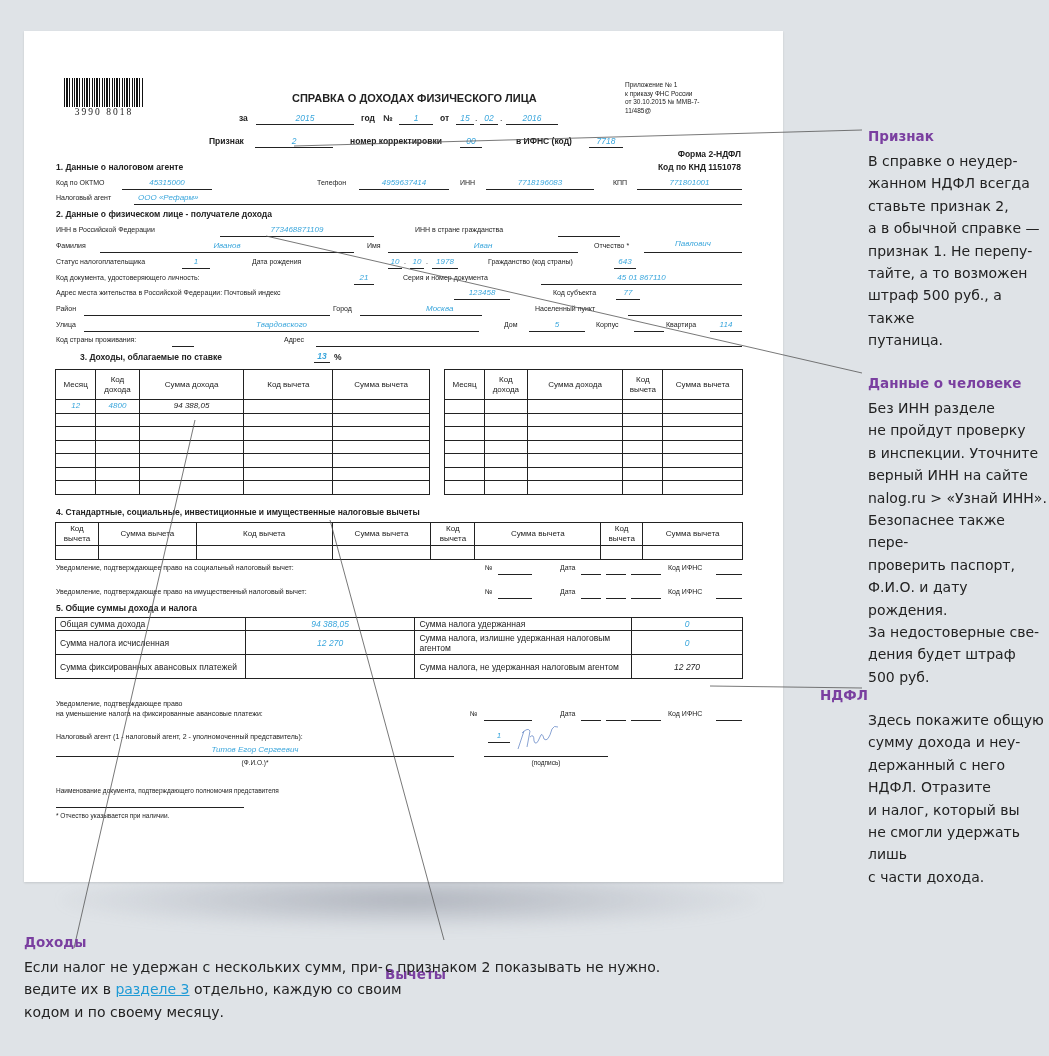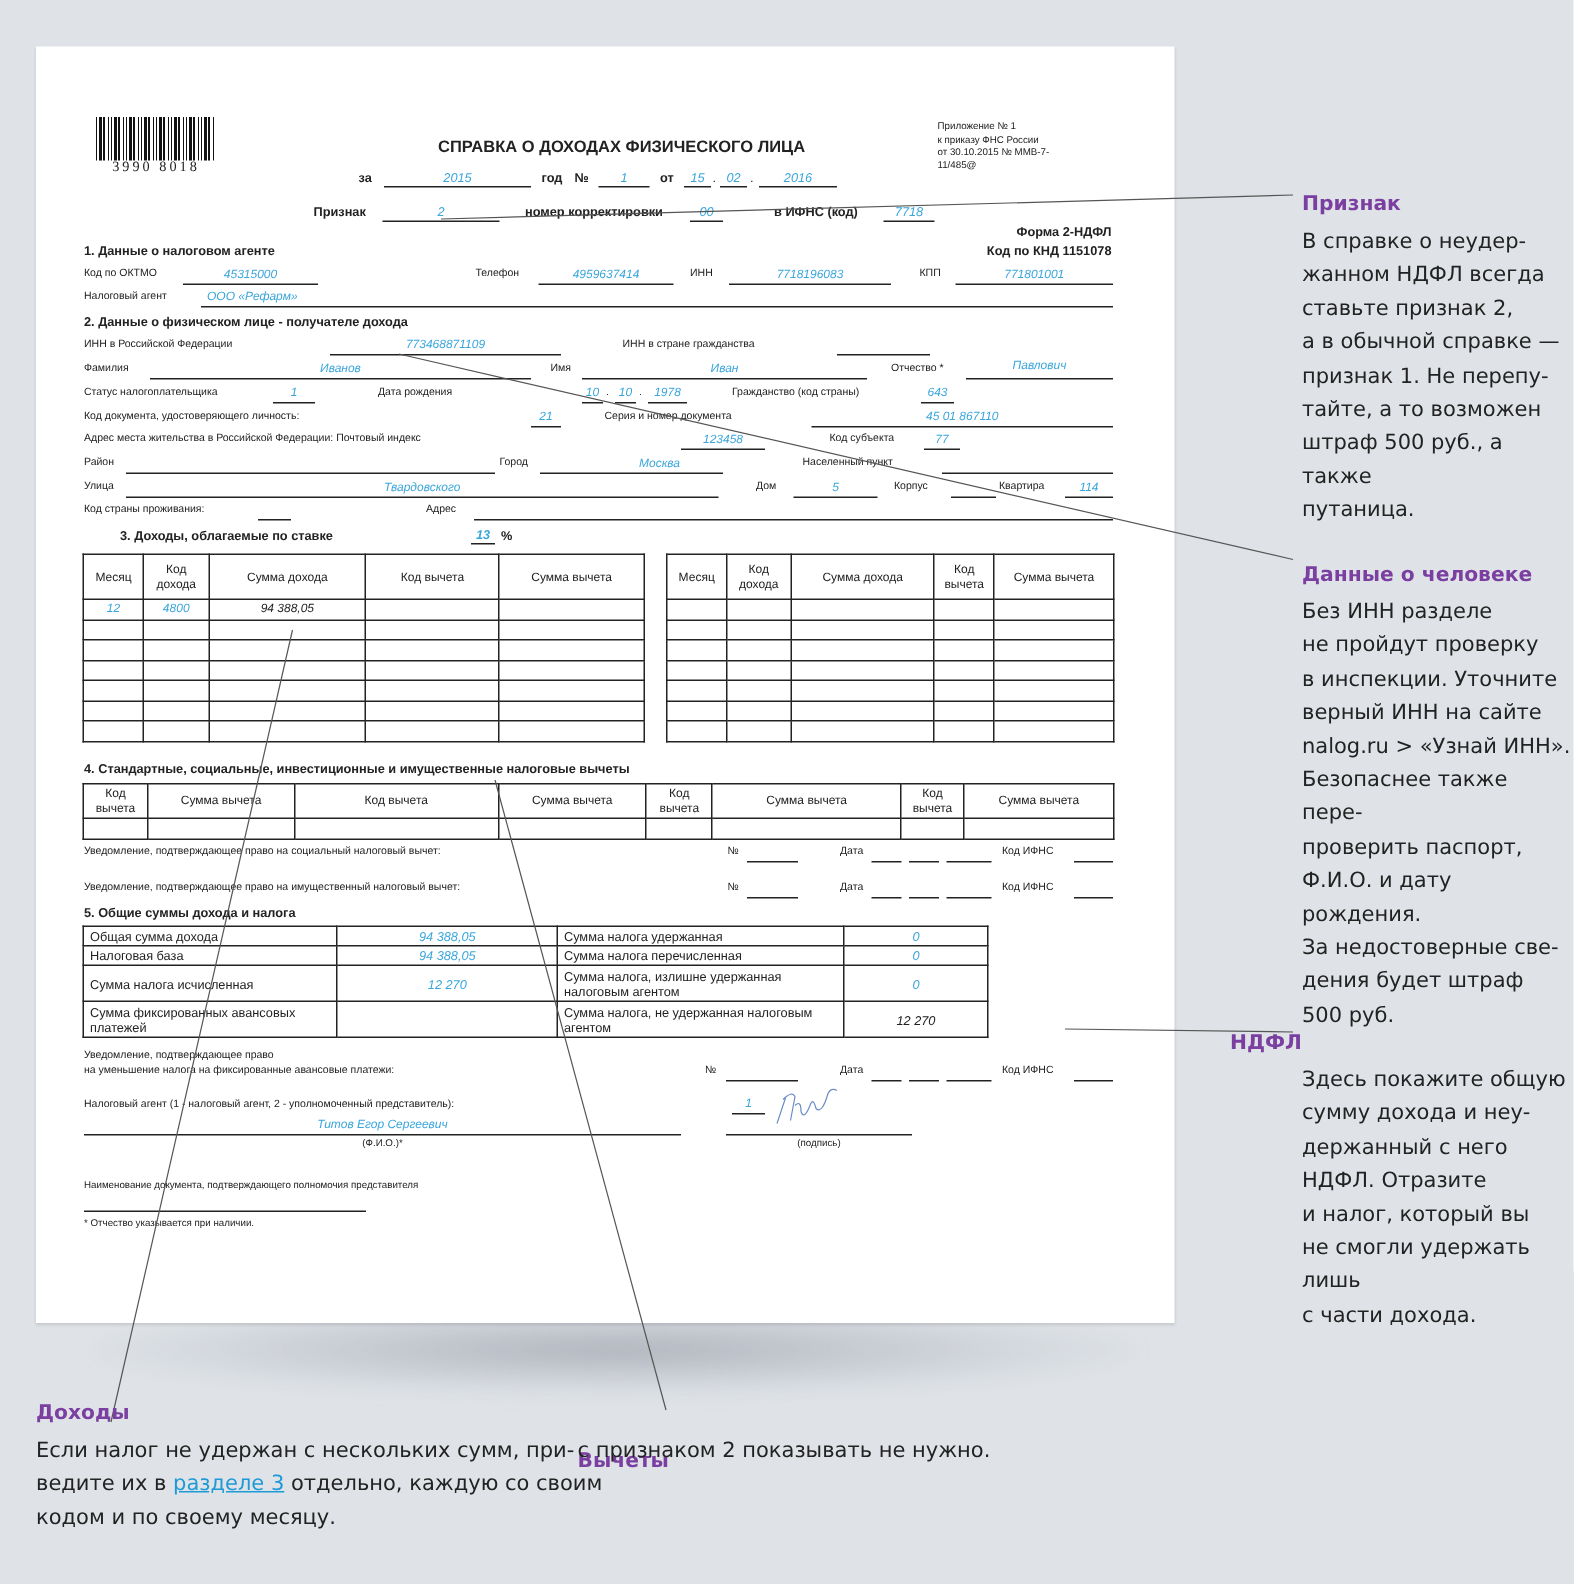--- a/index.html
+++ b/index.html
@@ -374,38 +374,32 @@
   <div class="abs f7" style="left:461px;top:557px;">№</div>
   <div class="line" style="left:474px;top:567px;width:34px;"></div>
   <div class="abs f7" style="left:536px;top:557px;">Дата</div>
   <div class="line" style="left:557px;top:567px;width:20px;"></div>
   <div class="line" style="left:582px;top:567px;width:20px;"></div>
   <div class="line" style="left:607px;top:567px;width:30px;"></div>
   <div class="abs f7" style="left:644px;top:557px;">Код ИФНС</div>
   <div class="line" style="left:692px;top:567px;width:26px;"></div>
 
   <div class="abs f8 b" style="left:32px;top:572px;">5. Общие суммы дохода и налога</div>
-  <table class="sum" style="left:31px;top:586px;width:604px;">
+  <table class="sum" style="left:31px;top:586px;width:688px;">
     <colgroup>
         <col style="width:190px">
         <col style="width:170px">
         <col style="width:217px">
         <col style="width:111px">
       </colgroup>
     <tbody>
         <tr style="height:13px;">
       <td>Общая сумма дохода</td>
           <td class="blue" style="text-align:center;">94 388,05</td>
       <td>Сумма налога удержанная</td>
-          <td class="blue" style="text-align:center;">0</td>
-    </tr>
-    <tr style="height:13px;">
-      <td>Налоговая база</td>
-          <td class="blue" style="text-align:center;">94 388,05</td>
-      <td>Сумма налога перечисленная</td>
           <td class="blue" style="text-align:center;">0</td>
     </tr>
     <tr style="height:24px;">
       <td>Сумма налога исчисленная</td>
           <td class="blue" style="text-align:center;">12 270</td>
       <td>Сумма налога, излишне удержанная налоговым агентом</td>
           <td class="blue" style="text-align:center;">0</td>
     </tr>
     <tr style="height:24px;">
       <td>Сумма фиксированных авансовых платежей</td>

